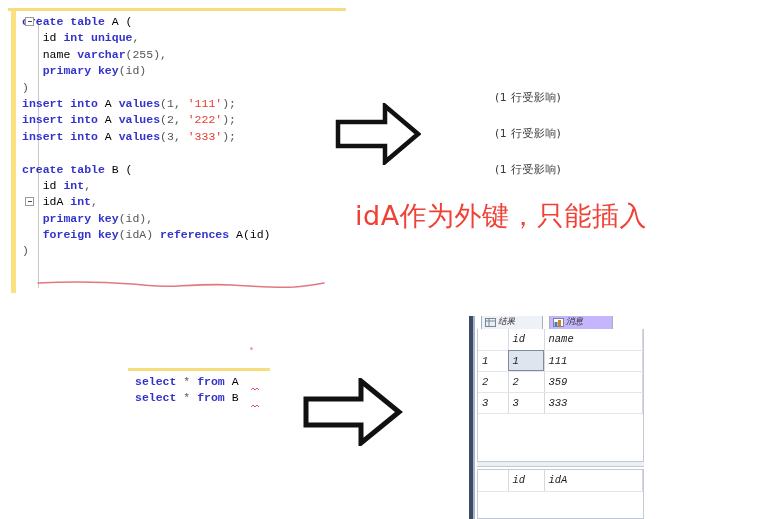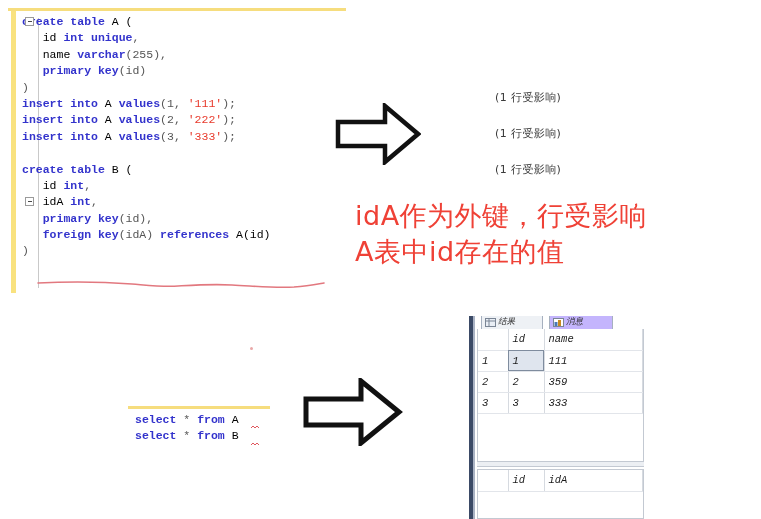--- a/index.html
+++ b/index.html
@@ -123,21 +123,21 @@
     font-size: 27px;
     line-height: 36px;
     letter-spacing: 0.5px;
   }
   .annotation span { display: block; }
 
   
   .editor2 {
     position: absolute;
     left: 128px;
-    top: 406px;
+    top: 368px;
     width: 142px;
     height: 46px;
   }
   .editor2-top-rule {
     position: absolute;
     left: 0; top: 0;
     width: 142px; height: 3px;
     background: #f6dd7e;
   }
   .code2 {
@@ -291,22 +291,21 @@
   <path d="M3,19 L50,19 L50,3 L83,31 L50,59 L50,43 L3,43 Z" fill="#ffffff" stroke="#111111" stroke-width="4.5" stroke-linejoin="miter"></path>
 </svg>
 
 <div class="messages">
   <span class="msg-line">(1 行受影响)</span>
   <span class="msg-line">(1 行受影响)</span>
   <span class="msg-line">(1 行受影响)</span>
 </div>
 
 <div class="annotation">
-  <span>idA作为外键，行受影响</span>
-  <span>A表中id存在的值</span>
+  <span>idA作为外键，只能插入</span>
 </div>
 
 <div class="stray-dot"></div>
 
 <div class="editor2">
   <div class="editor2-top-rule"></div>
   <div class="code2" id="code-bottom"><span class="ln"><span class="kw">select</span><span class="id"> </span><span class="pun">*</span><span class="id"> </span><span class="kw">from</span><span class="id"> A</span><svg class="squiggle" viewBox="0 0 9 4" style="left: 116.2px;">
           <path d="M0,3 L2,1 L4,3 L6,1 L8,3" fill="none" stroke="#e0565c" stroke-width="1"></path>
         </svg></span><span class="ln"><span class="kw">select</span><span class="id"> </span><span class="pun">*</span><span class="id"> </span><span class="kw">from</span><span class="id"> B</span><svg class="squiggle" viewBox="0 0 9 4" style="left: 116.2px;">
           <path d="M0,3 L2,1 L4,3 L6,1 L8,3" fill="none" stroke="#e0565c" stroke-width="1"></path>

